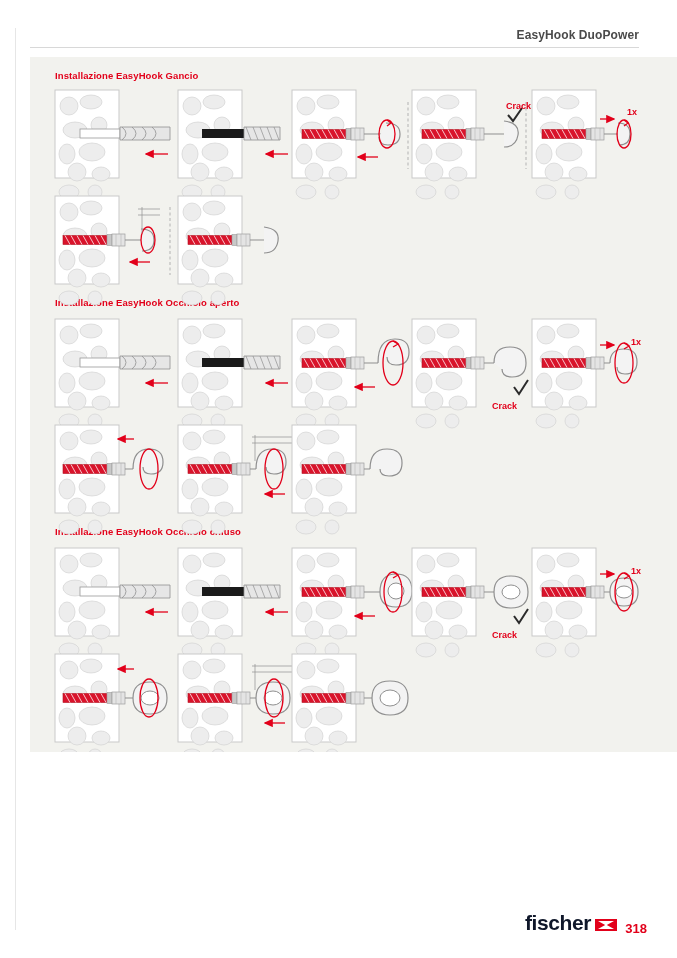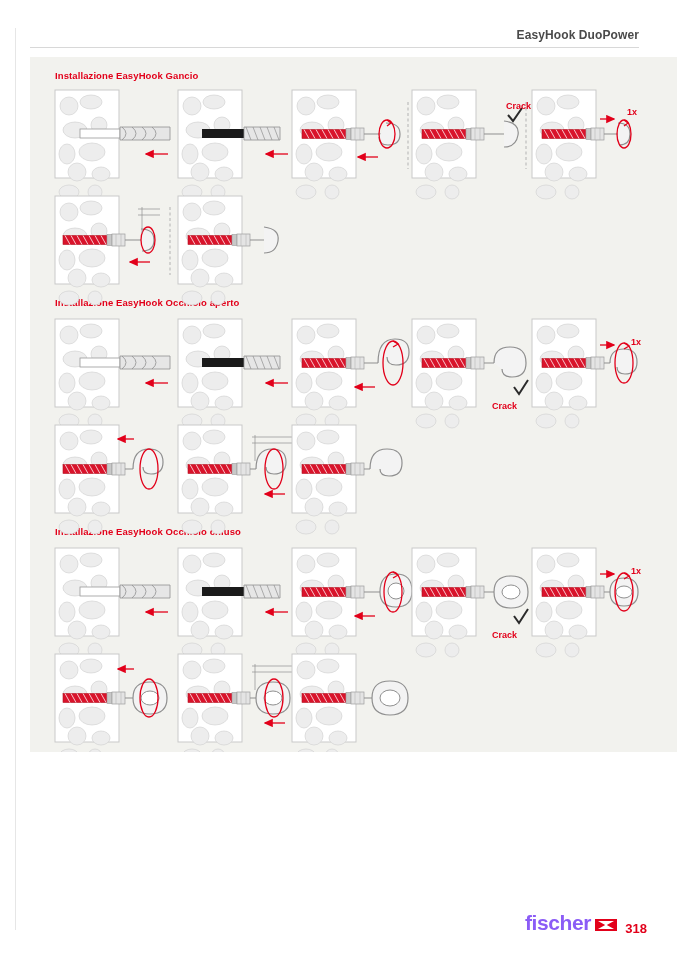--- a/index.html
+++ b/index.html
@@ -67,21 +67,21 @@
     right: 0;
     bottom: 0;
     height: 80px;
   }
   .brand {
     position: absolute;
     right: 86px;
     bottom: 23px;
     font-size: 21px;
     font-weight: bold;
-    color: #8b5cf6;
+    color: #0f172a;
     letter-spacing: -0.4px;
   }
   .brand-mark {
     position: absolute;
     right: 60px;
     bottom: 27px;
     width: 22px;
     height: 12px;
     background: #e2001a;
   }

